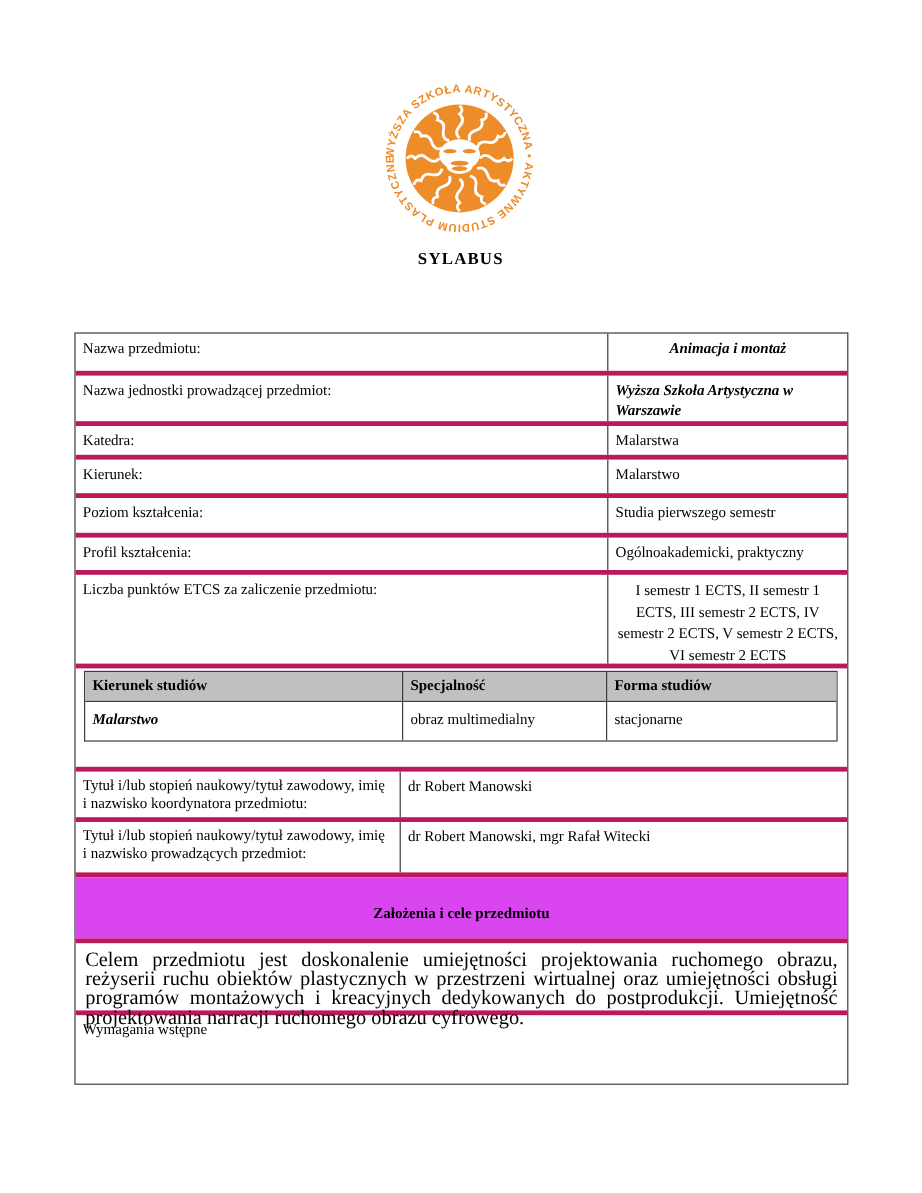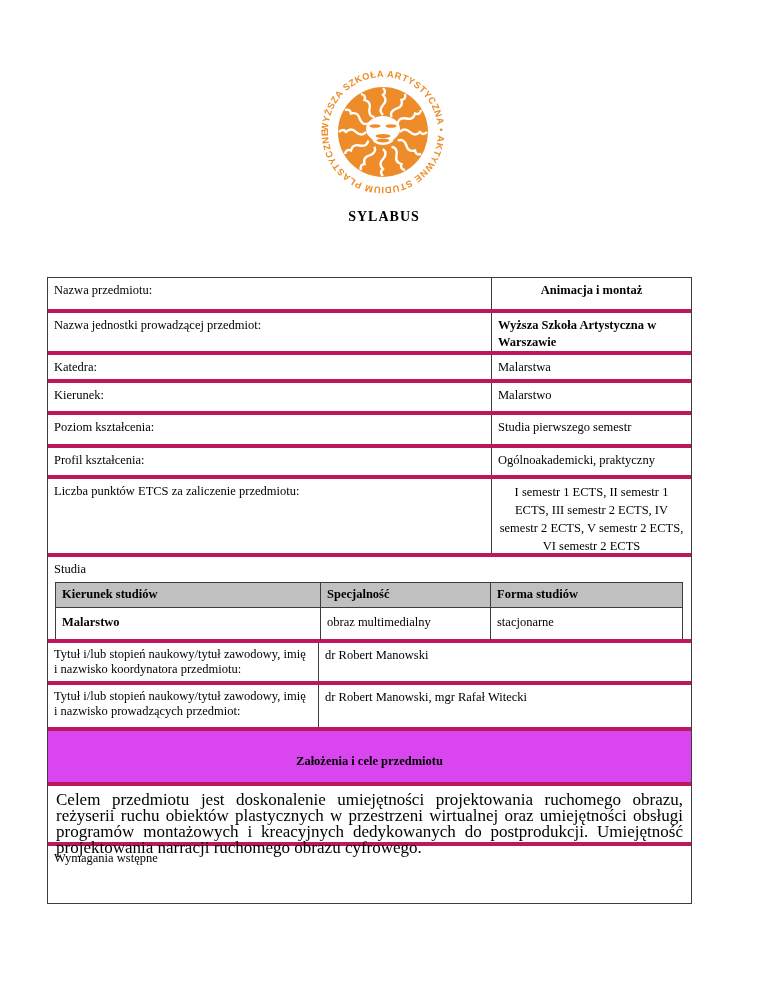--- a/index.html
+++ b/index.html
@@ -7,33 +7,33 @@
         font-family:"Liberation Serif", serif;color:#000;}
 
   
   .logo-wrap{position:absolute;left:318px;top:68px;width:130px;height:128px;}
 
   
   .doc-title{position:absolute;left:0;top:209px;width:768px;text-align:center;
              font-weight:bold;font-size:14px;letter-spacing:1px;}
 
   
-  .tbl{position:absolute;left:47px;top:277px;width:645px;border:1px solid #3c3c3c;
+  .tbl{position:absolute;left:62px;top:277px;width:645px;border:1px solid #3c3c3c;
        box-sizing:border-box;background:#fff;}
   .row{display:grid;box-sizing:border-box;border-top:4px solid #be185d;}
   .row.first{border-top:none;}
   .row.single{display:block;}
   .c2a{grid-template-columns:443px 1fr;}
   .c2b{grid-template-columns:270px 1fr;}
   .c2c{grid-template-columns:425px 1fr;}
   .h31{height:31px}.h42{height:42px}.h28{height:28px}.h32{height:32px}
   .h33{height:33px}.h78{height:78px}.h86{height:86px}.h46{height:46px}.h60{height:60px}.h61{height:61px}
   .cell{padding:4px 6px 2px 6px;font-size:12.5px;line-height:17px;box-sizing:border-box;overflow:hidden;}
   .val{border-left:1px solid #3c3c3c;}
-  .bold{font-weight:bold;}
+  .bold{font-weight:bold;font-style:italic;}
   .center{text-align:center;}
   .lh15{line-height:15px;}
   .lh18{line-height:18px;text-align:center;}
 
   
   .studia-label{padding:4px 6px 2px 6px;font-size:12.5px;line-height:17px;}
   .inner{margin:2px 8px 0 7px;border:1px solid #3c3c3c;display:grid;
          grid-template-columns:264px 170px 1fr;box-sizing:border-box;}
   .icell{padding:3px 6px;font-size:12.5px;line-height:17px;box-sizing:border-box;overflow:hidden;}
   .ihead{background:#c0c0c0;font-weight:bold;height:24px;}
@@ -148,21 +148,20 @@
       <div class="cell">Profil kształcenia:</div>
       <div class="cell val">Ogólnoakademicki, praktyczny</div>
     </div>
 
     <div class="row c2a h78">
       <div class="cell">Liczba punktów ETCS za zaliczenie przedmiotu:</div>
       <div class="cell val lh18">I semestr 1 ECTS, II semestr 1 ECTS, III semestr 2 ECTS, IV semestr 2 ECTS, V semestr 2 ECTS, VI semestr 2 ECTS</div>
     </div>
 
     <div class="row single h86">
-      <div class="studia-label">Studia</div>
       <div class="inner">
         <div class="icell ihead">Kierunek studiów</div>
         <div class="icell ihead ileft">Specjalność</div>
         <div class="icell ihead ileft">Forma studiów</div>
         <div class="icell idata bold">Malarstwo</div>
         <div class="icell idata ileft">obraz multimedialny</div>
         <div class="icell idata ileft">stacjonarne</div>
       </div>
     </div>
 

